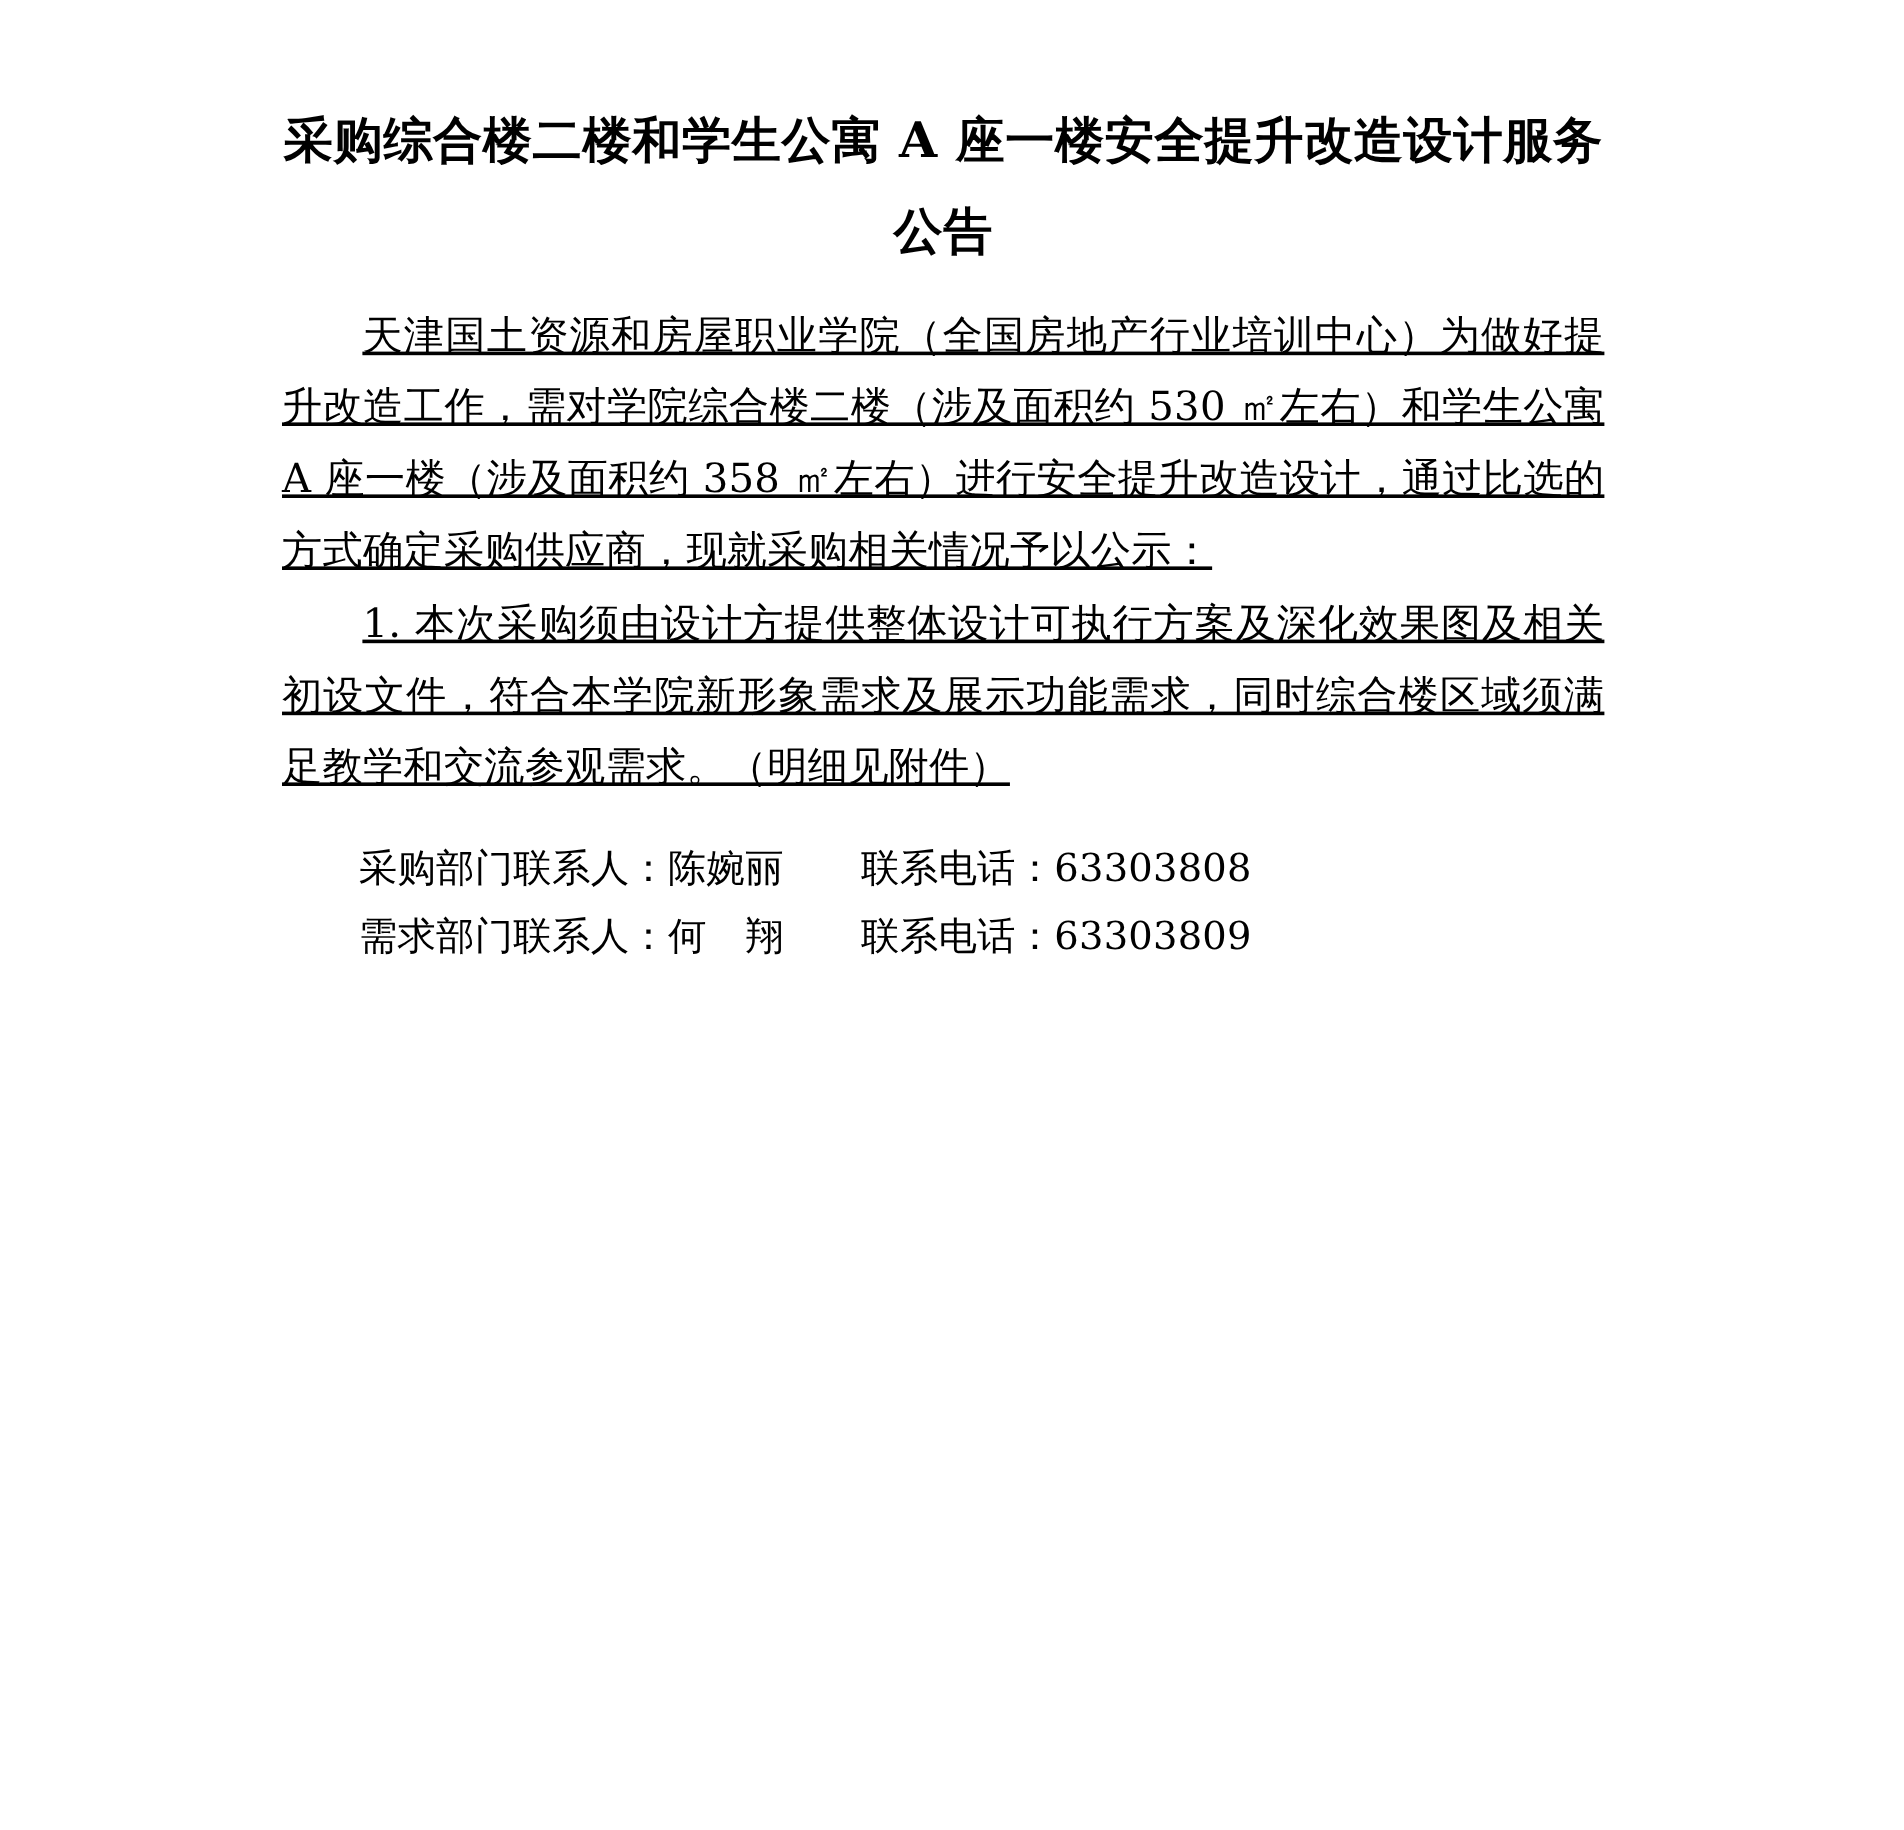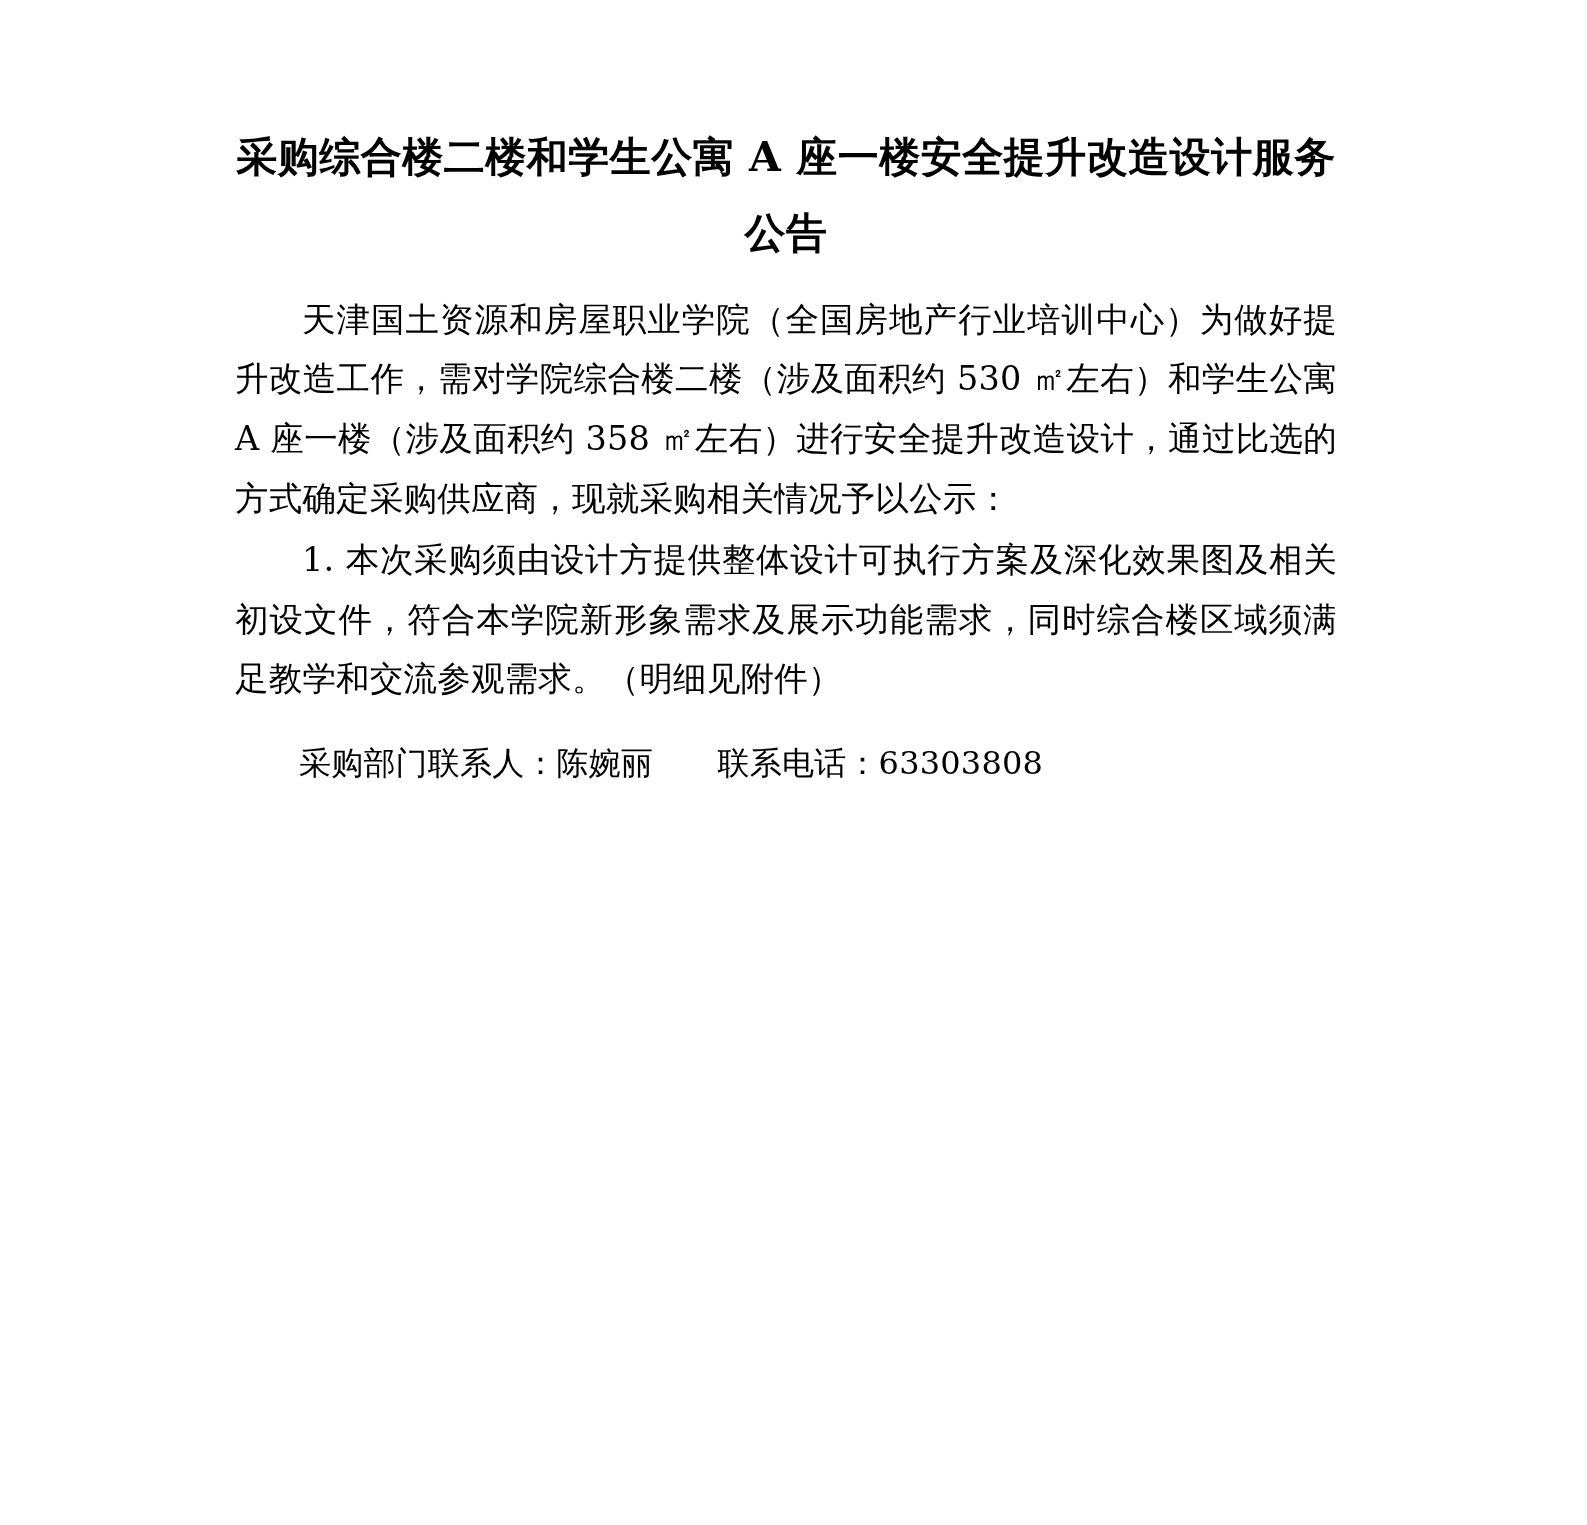--- a/index.html
+++ b/index.html
@@ -11,41 +11,42 @@
     width: 1587px;
     height: 1525px;
     font-family: "DejaVu Serif", "Liberation Serif", serif;
     color: #000000;
     overflow: hidden;
   }
   .page {
     box-sizing: border-box;
     width: 1587px;
     height: 1525px;
-    padding: 120px 250px 0 235px;
+    padding: 80px 250px 0 235px;
     background: #ffffff;
   }
   .doc-title {
     font-family: "DejaVu Serif", "Liberation Serif", serif;
     font-weight: bold;
     font-size: 41px;
     line-height: 1.85;
     text-align: center;
     letter-spacing: 0.5px;
     margin: 0 0 18px 0;
     color: #000000;
   }
   .para {
     font-size: 33.5px;
     line-height: 1.78;
     text-align: justify;
     text-justify: inter-ideograph;
     text-indent: 2em;
     margin: 0 0 2px 0;
     letter-spacing: 0.2px;
+    text-decoration: underline;
   }
   .contact-line {
     font-size: 32px;
     line-height: 1.78;
     text-indent: 2em;
     margin: 0;
     white-space: pre;
     letter-spacing: 0.2px;
   }
   .contacts {
@@ -59,15 +60,16 @@
 
   <h1 class="doc-title">采购综合楼二楼和学生公寓 A 座一楼安全提升改造设计服务公告</h1>
 
   <p class="para">天津国土资源和房屋职业学院（全国房地产行业培训中心）为做好提升改造工作，需对学院综合楼二楼（涉及面积约 530 ㎡左右）和学生公寓 A 座一楼（涉及面积约 358 ㎡左右）进行安全提升改造设计，通过比选的方式确定采购供应商，现就采购相关情况予以公示：</p>
 
   <p class="para">1. 本次采购须由设计方提供整体设计可执行方案及深化效果图及相关初设文件，符合本学院新形象需求及展示功能需求，同时综合楼区域须满足教学和交流参观需求。（明细见附件）</p>
 
 
   <div class="contacts">
     <p class="contact-line">采购部门联系人：陈婉丽　　联系电话：63303808</p>
+    <p class="contact-line">需求部门联系人：何　翔　　联系电话：63303809</p>
   </div>
 
 </div>
 
 </body></html>

